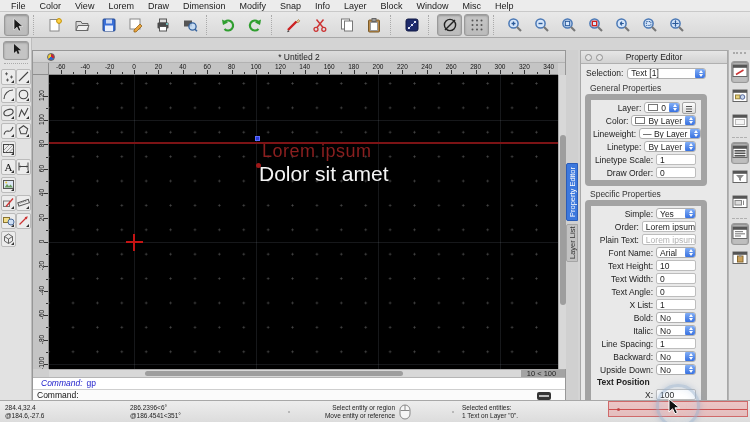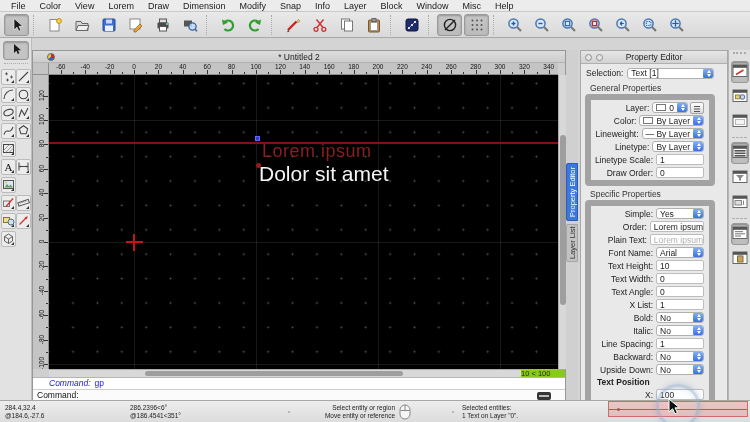--- a/index.html
+++ b/index.html
@@ -84,24 +84,24 @@
 
   .vscroll { position:absolute; left:525px; top:24px; width:9px; height:294px; background:#d8d8d8;
              border-left:1px solid #aaa; }
   .vscroll .thumb { position:absolute; left:1px; top:60px; width:6px; height:170px; background:#9e9e9e;
                     border-radius:3px; }
   .hscroll { position:absolute; left:16px; top:318px; width:472px; height:8px; background:#d8d8d8;
              border-top:1px solid #aaa; }
   .hscroll .thumb { position:absolute; top:1px; left:96px; width:258px; height:5px; background:#9e9e9e;
                     border-radius:3px; }
   .grid-status { position:absolute; left:488px; top:318px; width:44px; height:8px; font-size:7.5px;
-                 line-height:8px; text-align:left; padding-right:3px; color:#222; background:#84cc16;
+                 line-height:8px; text-align:center; padding-right:3px; color:#222; background:#a3a3a3;
                  border-top:1px solid #aaa; }
   .cmd-history { position:absolute; left:0; top:326px; width:532px; height:12px; background:#fff;
-                 border-top:1px solid #b5b5b5; font-size:8.5px; line-height:11px; padding-left:16px;
+                 border-top:1px solid #b5b5b5; font-size:8.5px; line-height:11px; padding-left:8px;
                  color:#2222cc; }
   .cmd-history .lbl { font-style:italic; }
   .cmd-history .val { margin-left:4px; font-style:normal; }
   .cmd-prompt { position:absolute; left:0; top:338px; width:532px; height:11px; background:#fbfbfb;
                 border-top:1px solid #cfcfcf; font-size:8.5px; line-height:10px; padding-left:4px;
                 color:#111; }
   .cmd-input { position:absolute; left:46px; top:1px; width:440px; height:9px; border:none;
                background:transparent; font-size:8.5px; }
   .kb-btn { position:absolute; right:14px; top:2px; width:14px; height:8px; background:#333;
             border-radius:2px; }
@@ -117,21 +117,21 @@
   .side-tab.inactive { background:#c2c2c2; color:#333; }
 
   
   .prop-panel { position:absolute; left:580px; top:50px; width:148px; height:362px; background:#e9e9e9;
                 border:1px solid #a8a8a8; overflow:hidden; }
   .pp-titlebar { height:13px; background:linear-gradient(#e6e6e6,#d2d2d2); border-bottom:1px solid #b0b0b0;
                  display:flex; align-items:center; position:relative; }
   .pp-circle { width:7px; height:7px; border-radius:50%; background:#e4e4e4; border:1px solid #909090;
                margin-left:4px; }
   .pp-title { position:absolute; left:0; right:0; text-align:center; font-size:8.5px; color:#222; }
-  .pp-body { padding:2px 8px 0 0; }
+  .pp-body { padding:2px 16px 0 0; }
   .pp-selection { display:flex; align-items:center; height:14px; padding:0 5px; }
   .pp-selection .slabel { font-size:8.5px; margin-right:4px; }
   .pp-group-label { font-size:8.5px; color:#333; padding:3px 0 1px 9px; }
   .pp-group { margin:0 4px; border:6px solid #a3a3a3; border-radius:4px; padding:1px 2px; }
   .pp-row { display:flex; align-items:center; height:13px; }
   .pp-label { width:60px; text-align:right; margin-right:3px; font-size:8.5px; white-space:nowrap; }
   .pp-label.dim { color:#9a9a9a; }
   .pp-sub { font-weight:bold; font-size:8.5px; height:12px; line-height:12px; padding-left:4px; }
   .pp-ctrl { flex:1; display:flex; align-items:center; margin-right:3px; }
   .popup { position:relative; flex:1; height:11px; background:#fff; border:1px solid #b0b0b0;

